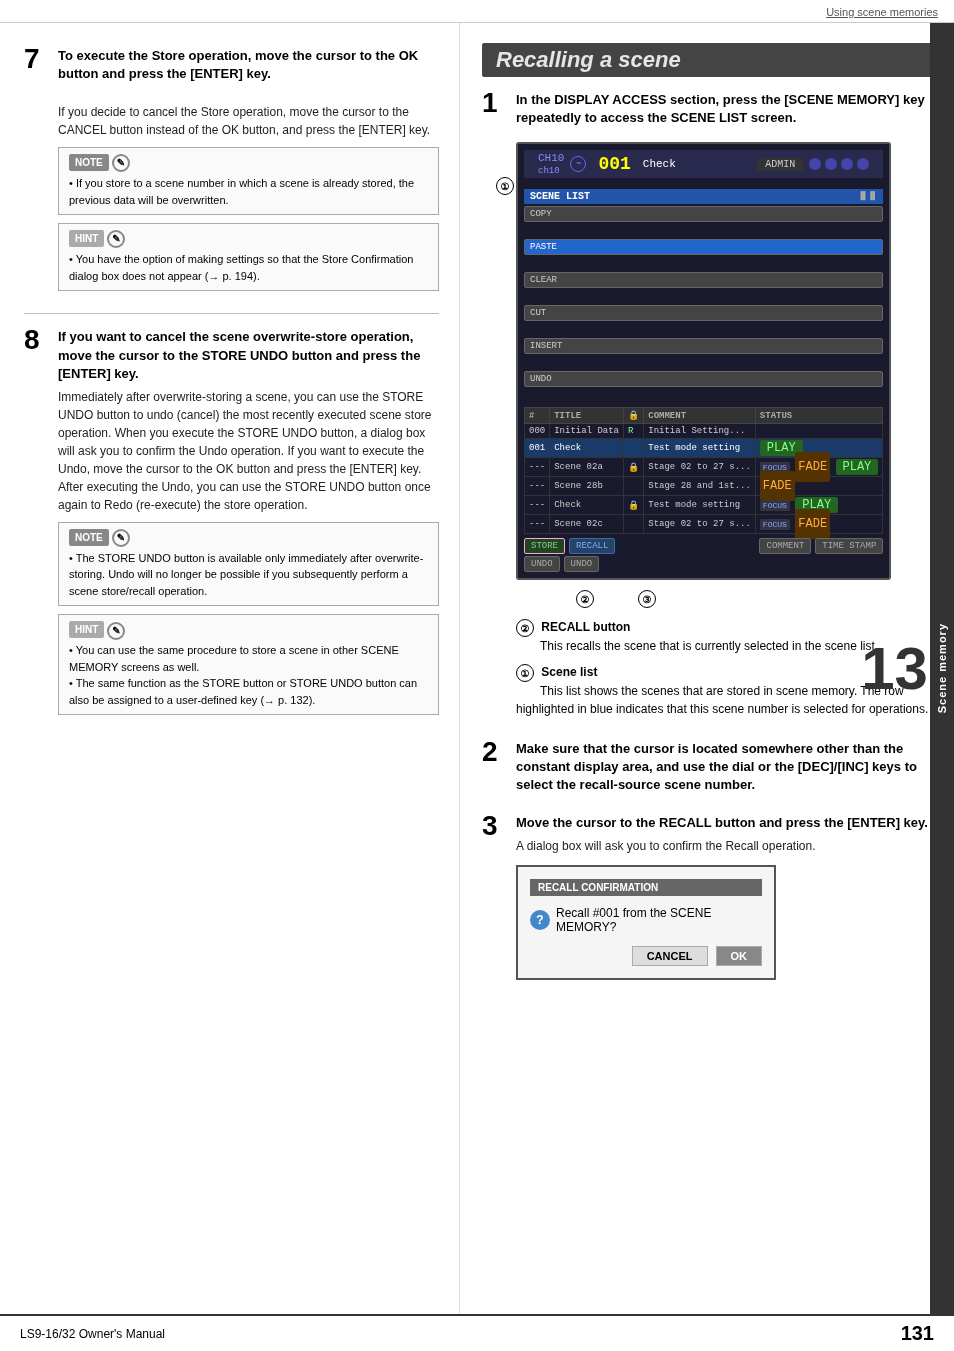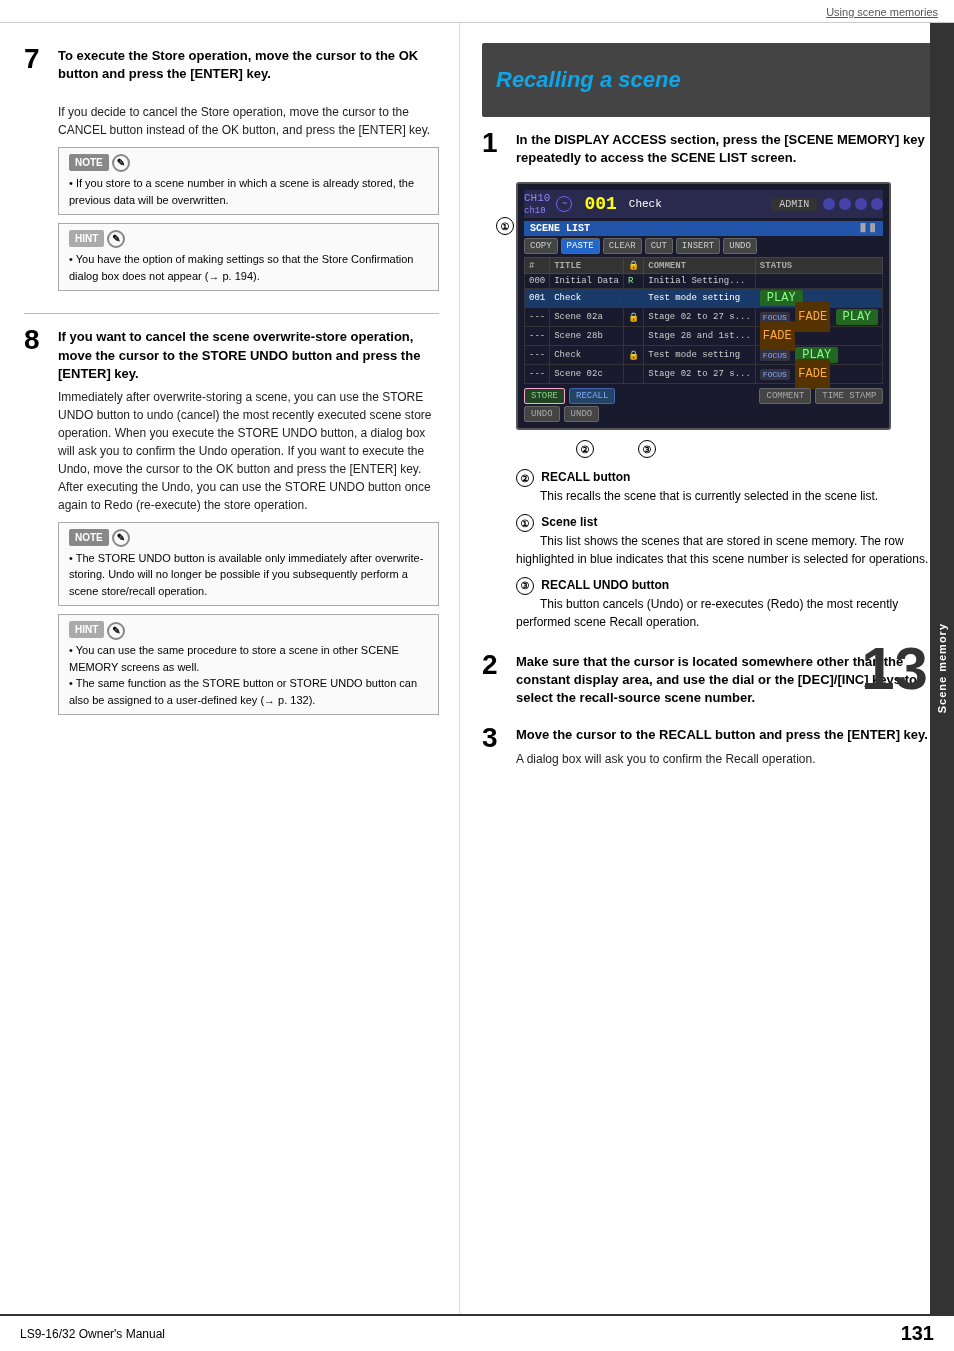--- a/index.html
+++ b/index.html
@@ -73,25 +73,25 @@
       font-size: 60px;
       font-weight: bold;
       color: #333;
       line-height: 1;
       transform: translateY(-50%);
     }
 
     
     .section-heading {
       background: #444;
-      color: #0ea5e9;
+      color: #e5e5e5;
       font-size: 22px;
       font-weight: bold;
       font-style: italic;
-      padding: 24px 14px;
+      padding: 4px 14px;
       margin-bottom: 14px;
       border-radius: 2px;
     }
 
     
     .note-box {
       border: 1px solid #aaa;
       padding: 6px 10px;
       margin: 8px 0;
       font-size: 11px;
@@ -143,22 +143,22 @@
       margin: 10px 0;
       border: 2px solid #555;
       width: 100%;
       max-width: 380px;
       border-radius: 3px;
     }
     .screen-top-bar {
       display: flex;
       align-items: center;
       background: #2a2a4e;
-      padding: 2px 0;
-      margin-bottom: 3px;
+      padding: 2px 14px;
+      margin-bottom: 11px;
       font-size: 10px;
       gap: 6px;
     }
     .screen-ch {
       color: #8888ff;
       font-size: 11px;
     }
     .screen-num {
       color: #ffff00;
       font-size: 18px;
@@ -190,22 +190,23 @@
     .screen-title-bar {
       background: #2255aa;
       color: #fff;
       font-size: 10px;
       padding: 2px 6px;
       font-weight: bold;
       margin-bottom: 2px;
     }
     .screen-toolbar {
       display: flex;
-      gap: 3px;
-      margin-bottom: 3px;
+      gap: 17px;
+      margin-bottom: 20px;
+      flex-direction: column;
     }
     .screen-btn {
       background: #444;
       color: #ccc;
       font-size: 9px;
       padding: 2px 5px;
       border: 1px solid #666;
       border-radius: 2px;
     }
     .screen-btn-blue {
@@ -640,42 +641,48 @@
           <div class="ann-item">
             <span class="ann-circle">②</span>
             <span class="ann-term">RECALL button</span><br>
             <span style="margin-left:24px;">This recalls the scene that is currently selected in the scene list.</span>
           </div>
           <div class="ann-item">
             <span class="ann-circle">①</span>
             <span class="ann-term">Scene list</span><br>
             <span style="margin-left:24px;">This list shows the scenes that are stored in scene memory. The row highlighted in blue indicates that this scene number is selected for operations.</span>
           </div>
-          <div class="ann-item">
-            <span class="ann-circle">③</span>
-            <span class="ann-term">RECALL UNDO button</span><br>
-            <span style="margin-left:24px;">This button cancels (Undo) or re-executes (Redo) the most recently performed scene Recall operation.</span>
-          </div>
         </div>
       </div>
     </div>
 
     <div class="step-row">
       <div class="step-num-big">2</div>
       <div class="step-content">
         <div class="step-title">Make sure that the cursor is located somewhere other than the constant display area, and use the dial or the [DEC]/[INC] keys to select the recall-source scene number.</div>
       </div>
     </div>
 
     <div class="step-row">
       <div class="step-num-big">3</div>
       <div class="step-content">
         <div class="step-title">Move the cursor to the RECALL button and press the [ENTER] key.</div>
         <p class="step-desc">A dialog box will ask you to confirm the Recall operation.</p>
 
+        <div class="dialog-box">
+          <div class="dialog-title">RECALL CONFIRMATION</div>
+          <div class="dialog-body">
+            <div class="dialog-icon">?</div>
+            <span>Recall #001 from the SCENE MEMORY?</span>
+          </div>
+          <div class="dialog-btns">
+            <button class="dialog-btn">CANCEL</button>
+            <button class="dialog-btn dialog-btn-ok">OK</button>
+          </div>
+        </div>
       </div>
     </div>
 
     <div class="side-tab">
       <span class="side-tab-text">Scene memory</span>
     </div>
 
     <div class="chapter-number">13</div>
 
   </div>

